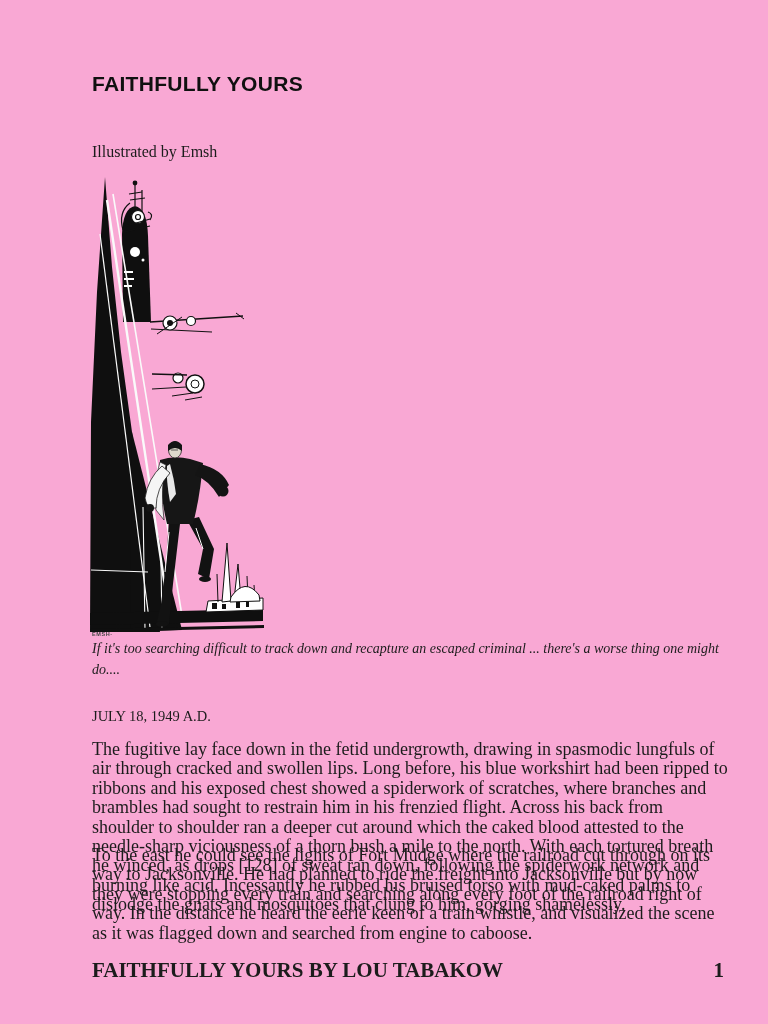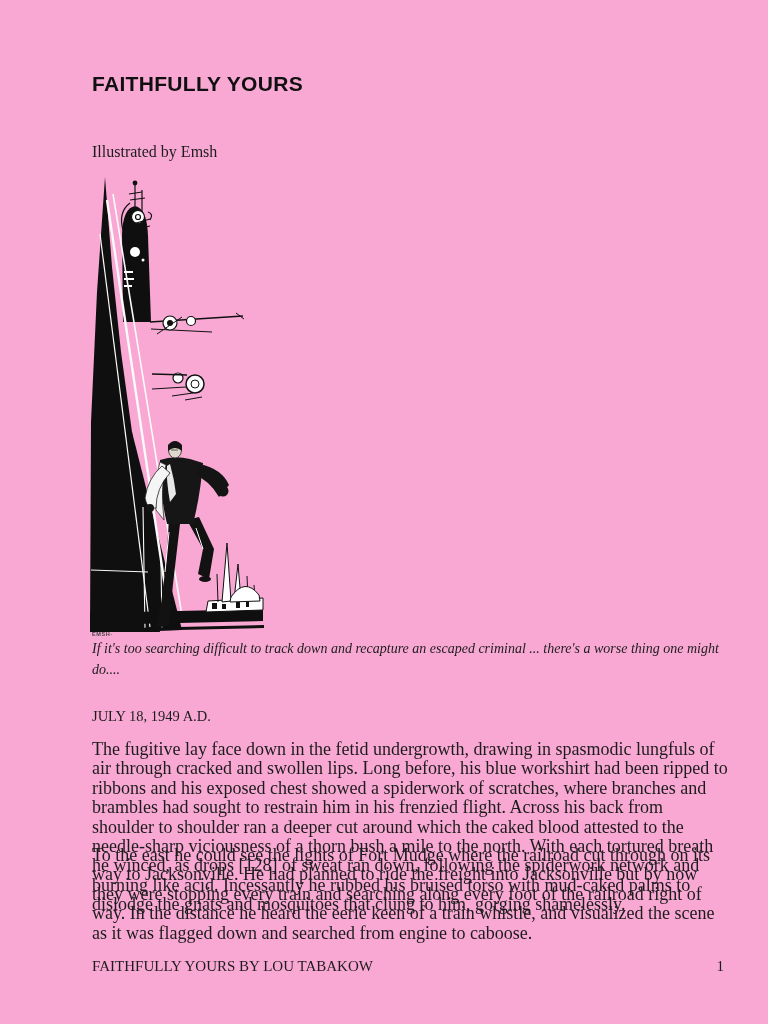--- a/index.html
+++ b/index.html
@@ -69,21 +69,22 @@
   .para-1 { top: 722px; }
   .para-2 { top: 828px; }
   .footer {
     position: absolute;
     left: 92px;
     right: 44px;
     top: 958px;
     display: flex;
     justify-content: space-between;
     align-items: flex-end;
-    font-size: 15px;
+    font-size: 21px;
+    font-weight: bold;
   }
 </style>
 </head>
 <body>
 
 <div class="page">
 
   <h1 class="title">
     <span>FAITHFULLY YOURS</span><br>
   </h1>

